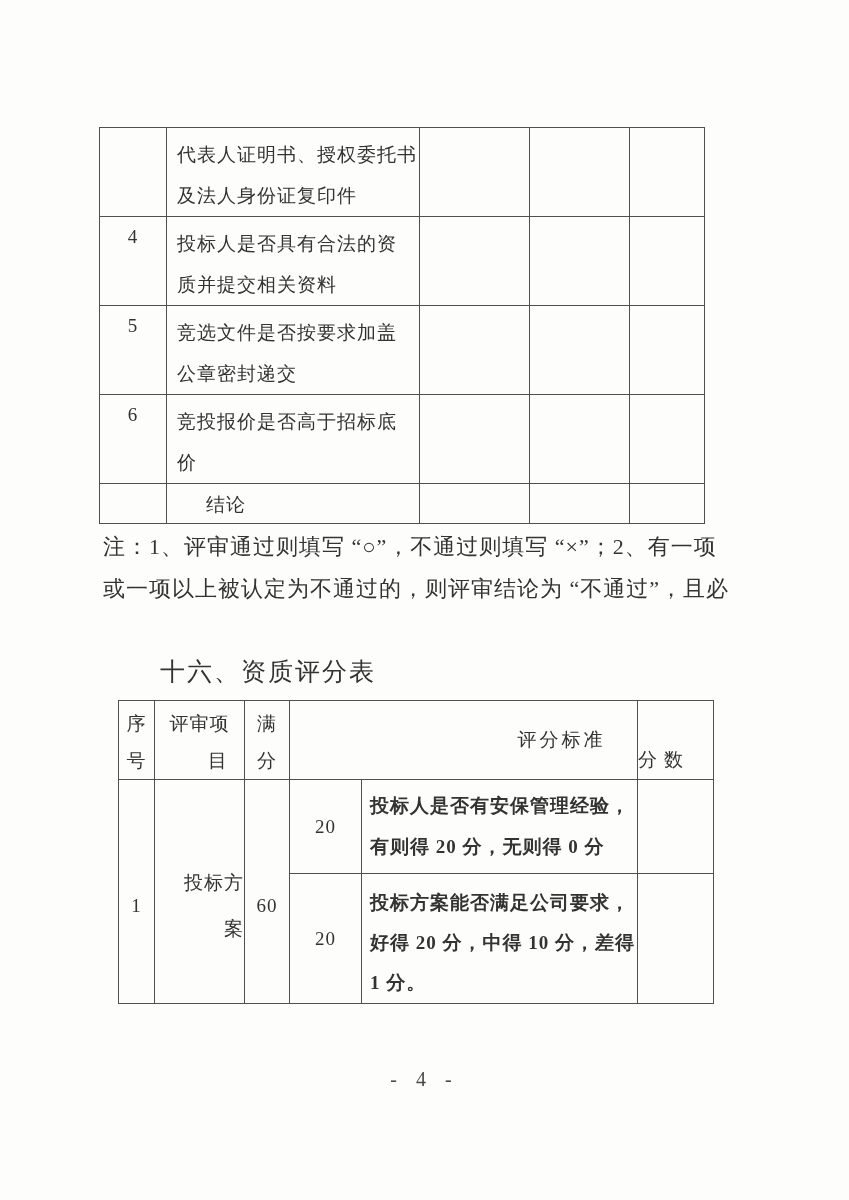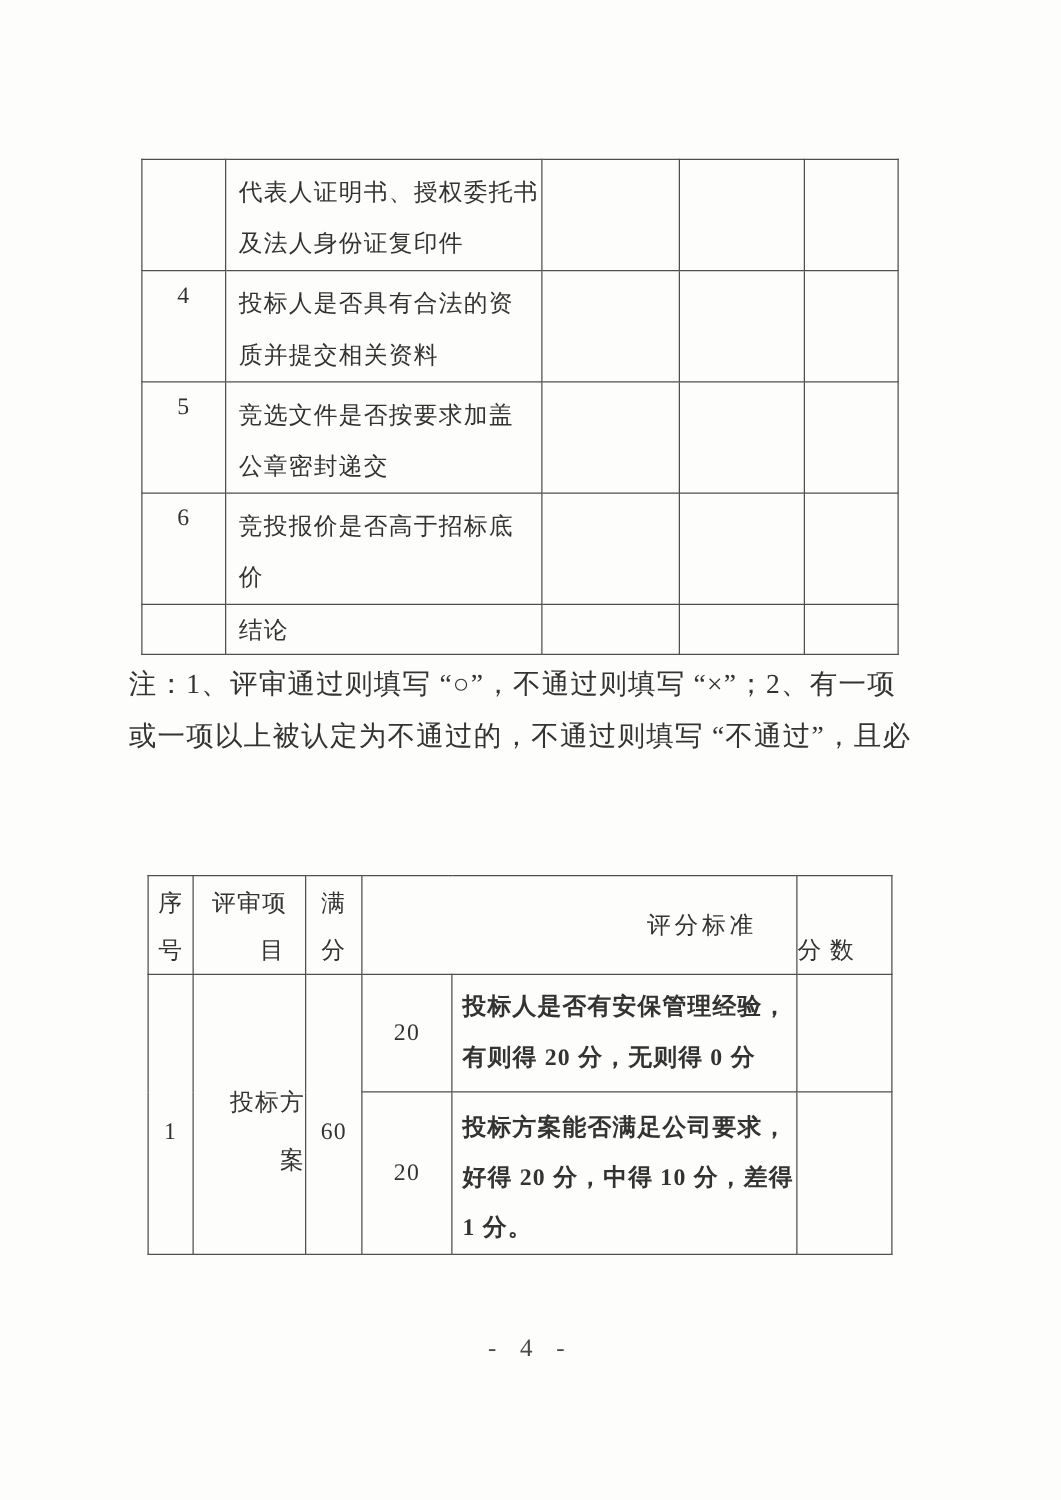--- a/index.html
+++ b/index.html
@@ -14,21 +14,21 @@
     background:var(--page-bg);
     font-family:"Liberation Serif","DejaVu Serif",serif;
     color:var(--ink);
     position:relative;
     overflow:hidden;
   }
   .page{position:absolute;inset:0;}
 
   
   table.t1{
-    position:absolute;left:113px;top:127px;
+    position:absolute;left:99px;top:127px;
     border-collapse:collapse;table-layout:fixed;
   }
   table.t1 td{
     border:1px solid var(--border);
     vertical-align:top;
     font-size:19px;letter-spacing:1px;
     padding:0;
   }
   table.t1 col.c-num{width:67px;}
   table.t1 col.c-txt{width:250px;}
@@ -37,21 +37,21 @@
   table.t1 col.c-e3{width:75px;}
   table.t1 tr.h82{height:82px;}
   table.t1 tr.h83{height:83px;}
   table.t1 tr.h80{height:80px;}
   table.t1 tr.h81{height:81px;}
   table.t1 tr.h40{height:40px;}
   table.t1 td.num{text-align:center;padding-top:9px;}
   table.t1 td.txt{padding:6px 2px 0 10px;}
   table.t1 td.txt div{line-height:41px;white-space:nowrap;}
   table.t1 tr.h40 td.txt{padding-top:7px;}
-  table.t1 tr.h40 td.txt div{line-height:27px;}
+  table.t1 tr.h40 td.txt div{line-height:27px;margin-left:29px;}
 
   
   .note{
     position:absolute;left:103px;top:526px;width:660px;
     font-size:22px;letter-spacing:1px;
   }
   .note div{line-height:42px;white-space:nowrap;}
 
   
   .section-title{
@@ -160,23 +160,24 @@
       </td>
       <td></td>
       <td></td>
       <td></td>
     </tr>
   </tbody>
     </table>
 
   <div class="note">
     <div>注：1、评审通过则填写 “○”，不通过则填写 “×”；2、有一项</div>
-    <div>或一项以上被认定为不通过的，不通过则填写 “不通过”，且必</div>
+    <div>或一项以上被认定为不通过的，则评审结论为 “不通过”，且必</div>
   </div>
 
+  <div class="section-title">十六、资质评分表</div>
 
   <table class="t2">
     <colgroup>
       <col class="c-no">
         <col class="c-item">
         <col class="c-full">
         <col class="c-sub">
         <col class="c-std">
         <col class="c-score">
     </colgroup>

